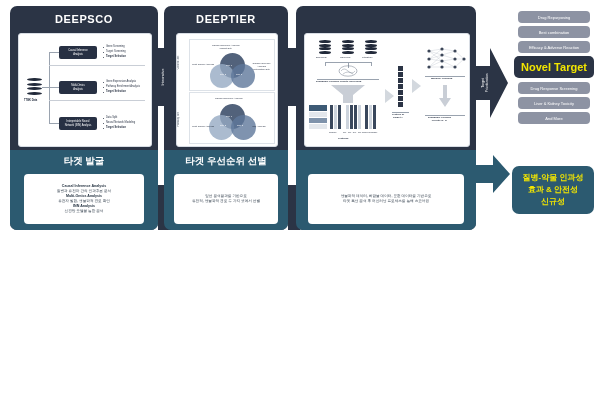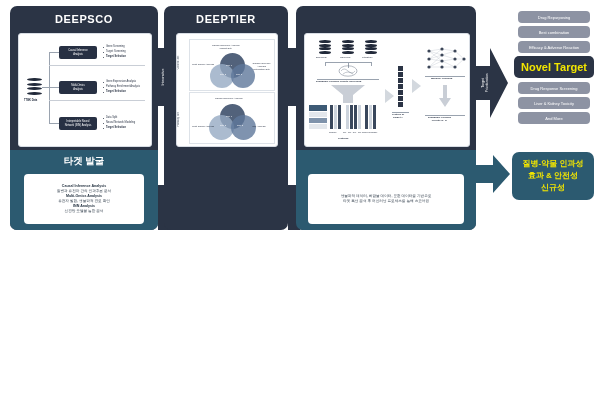--- a/index.html
+++ b/index.html
@@ -185,20 +185,27 @@
         <div class="circ" style="left:19px;top:22px;width:25px;height:25px;background:rgba(150,170,195,.8);"></div>
         <div class="circ" style="left:41px;top:22px;width:25px;height:25px;background:rgba(95,120,155,.8);"></div>
         <div class="vlabel" style="left:36px;top:22px;color:#fff;">Tier 1</div>
         <div class="vlabel" style="left:30px;top:31px;color:#fff;">Tier 2</div>
         <div class="vlabel" style="left:47px;top:31px;color:#fff;">Tier 3</div>
         <div class="vlabel" style="left:2px;top:32px;">Multi-Omics Analysis</div>
         <div class="vlabel" style="left:62px;top:32px;">INN Analysis</div>
       </div>
     </div>
 
+    <div class="panel-foot" style="height:80px;">
+      <div class="foot-title" style="font-size:9.5px;">타겟 우선순위 선별</div>
+      <div class="foot-box" style="left:10px;right:10px;top:24px;height:50px;font-size:3.6px;">
+        <span>앞선 분석결과를 기반으로</span>
+        <span>유전적, 생물학적 경로 두 가지 셋에서 선별</span>
+      </div>
+    </div>
   </div>
 
   <div class="connector" style="left:288px;top:48px;width:12px;height:58px;">
     <div class="vtext" style="white-space:pre-line;"></div>
   </div>
   <div class="connector" style="left:288px;top:185px;width:12px;height:45px;"></div>
 
   <div class="panel" style="left:296px;top:6px;width:180px;height:224px;">
 
     <div class="panel-canvas" style="left:8px;top:27px;width:164px;height:112px;">
@@ -344,19 +351,19 @@
   <div class="rpill" style="left:518px;top:82px;width:72px;height:12px;font-size:4px;">Drug Response Screening</div>
   <div class="rpill" style="left:518px;top:97px;width:72px;height:12px;font-size:4px;">Liver &amp; Kidney Toxicity</div>
   <div class="rpill" style="left:518px;top:112px;width:72px;height:12px;font-size:4px;">And More</div>
 
   <div class="arrow" style="left:476px;top:155px;width:34px;height:38px;">
     <svg width="34" height="38" viewBox="0 0 34 38">
       <polygon points="0,10 17,10 17,0 34,19 17,38 17,28 0,28" fill="#2c5a70"></polygon>
     </svg>
   </div>
 
-  <div class="teal-box" style="left:512px;top:152px;width:82px;height:48px;font-size:8px;">
+  <div class="teal-box" style="left:512px;top:166px;width:82px;height:48px;font-size:8px;">
     <span>질병-약물 인과성</span>
     <span>효과 &amp; 안전성</span>
     <span>신규성</span>
   </div>
 
 </div>
 
 </body></html>

